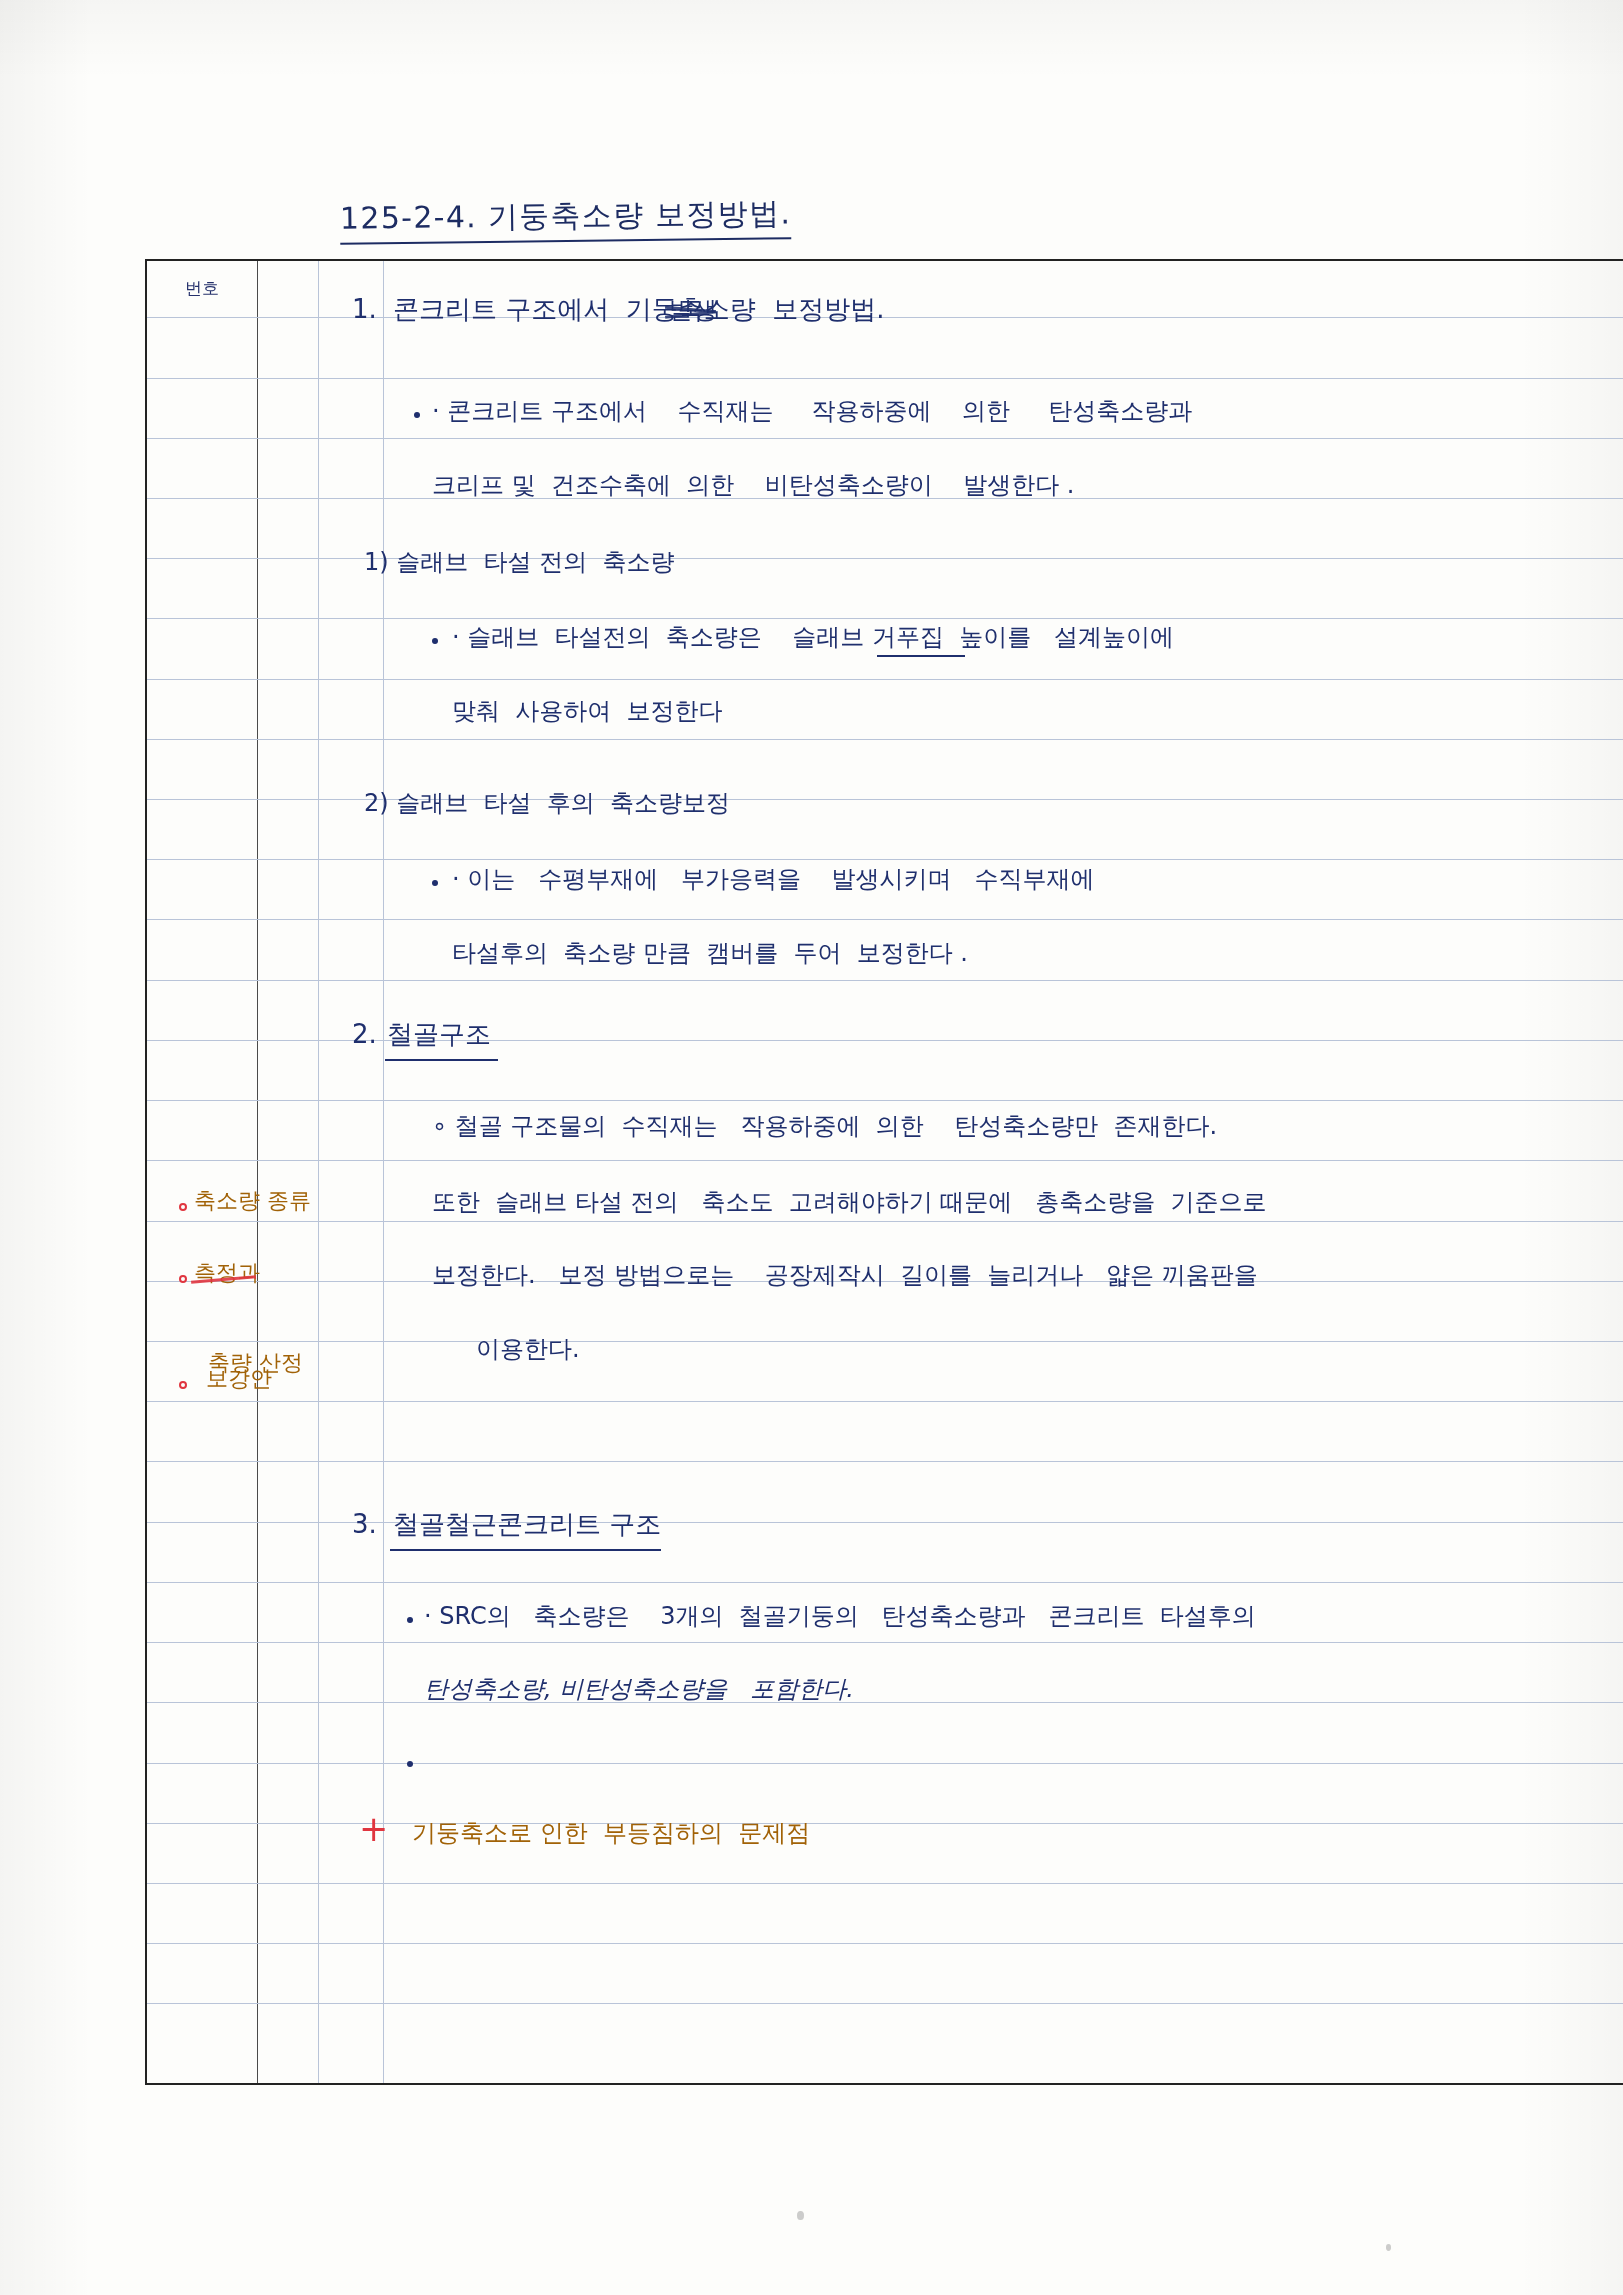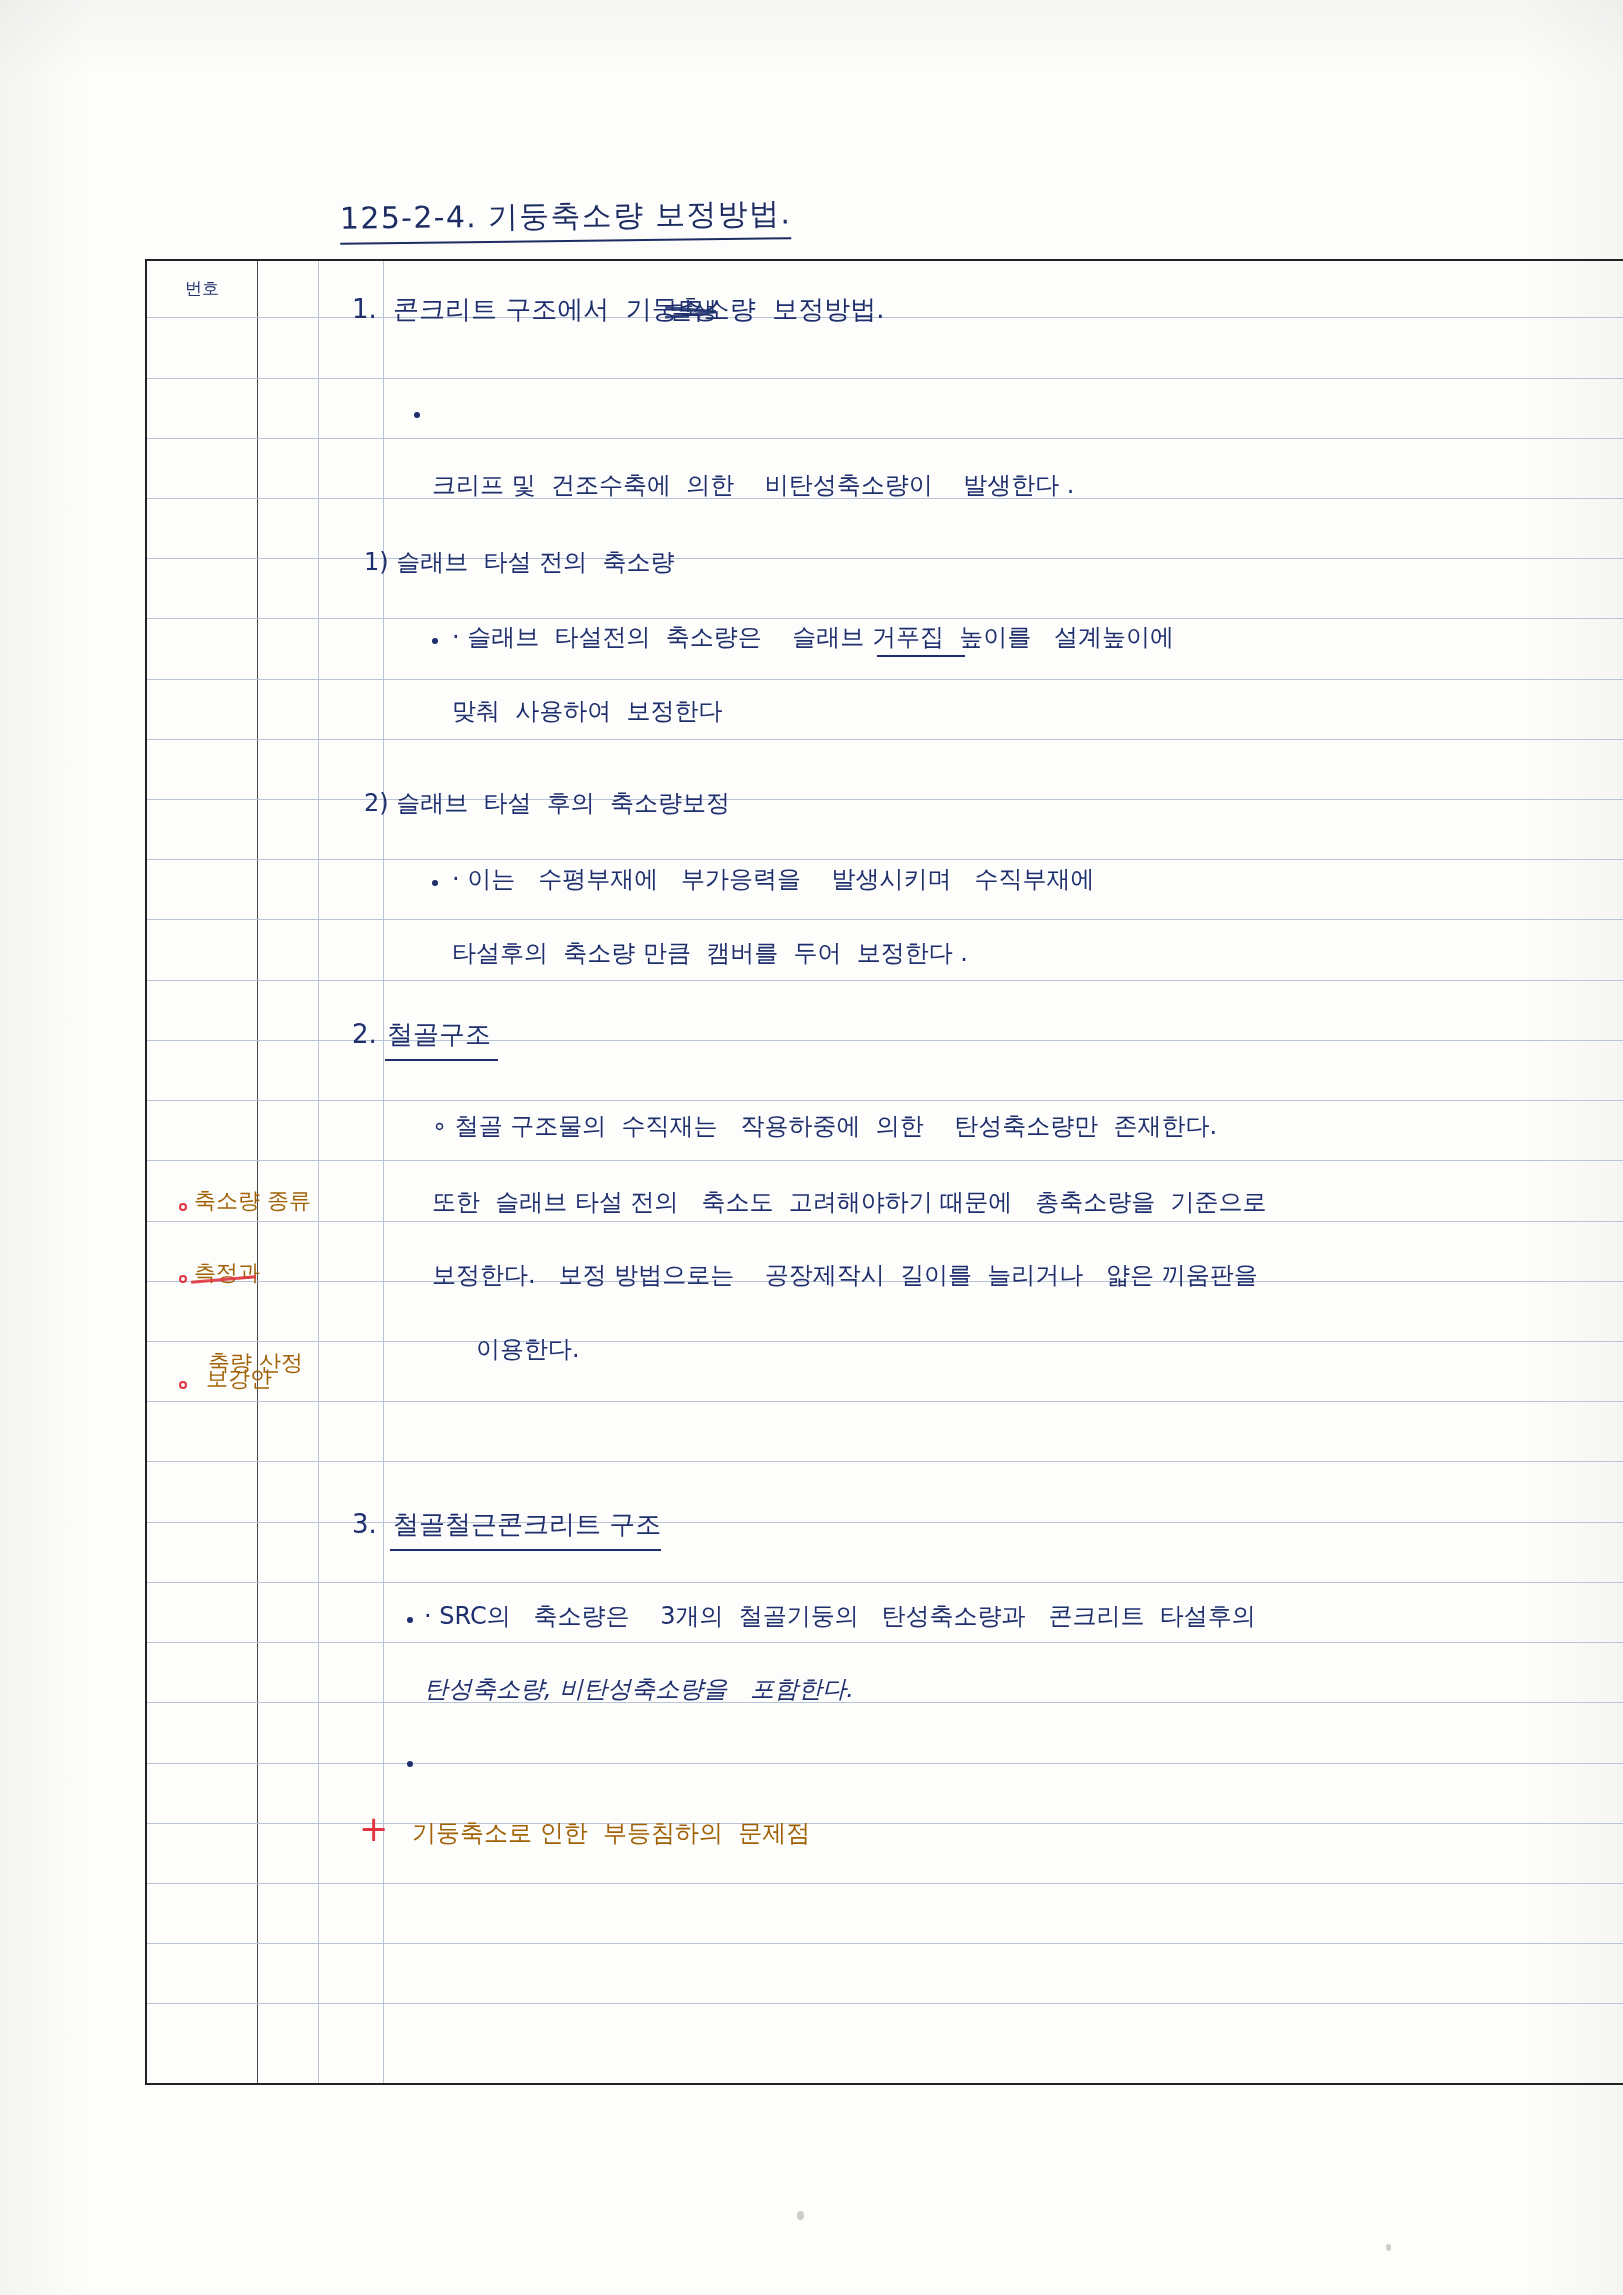--- a/index.html
+++ b/index.html
@@ -220,20 +220,21 @@
     <div class="col-header">번호</div>
   </div>
 
   <div class="hw s1" style="left:352px; top:296px;">1.</div>
   <div class="hw s1" style="left:393px; top:296px;">콘크리트 구조에서  기둥축소량  보정방법.</div>
   <div class="hw s2" style="left:669px; top:298px;">발생</div>
   <div class="strike" style="left:665px; top:313px; width:51px;"></div>
   <div class="strike r2" style="left:665px; top:308px; width:51px;"></div>
 
   <div class="bullet-dot" style="left:414px; top:412px;"></div>
+  <div class="hw s2" style="left:432px; top:399px;">· 콘크리트 구조에서    수직재는     작용하중에    의한     탄성축소량과</div>
   <div class="hw s2" style="left:432px; top:473px;">크리프 및  건조수축에  의한    비탄성축소량이    발생한다 .</div>
 
   <div class="hw s2" style="left:364px; top:550px;">1) 슬래브  타설 전의  축소량</div>
 
   <div class="bullet-dot" style="left:432px; top:638px;"></div>
   <div class="hw s2" style="left:452px; top:625px;">· 슬래브  타설전의  축소량은    슬래브 거푸집  높이를   설계높이에</div>
   <div class="uline" style="left:877px; top:655px; width:88px;"></div>
   <div class="hw s2" style="left:452px; top:699px;">맞춰  사용하여  보정한다</div>
 
   <div class="hw s2" style="left:364px; top:791px;">2) 슬래브  타설  후의  축소량보정</div>

